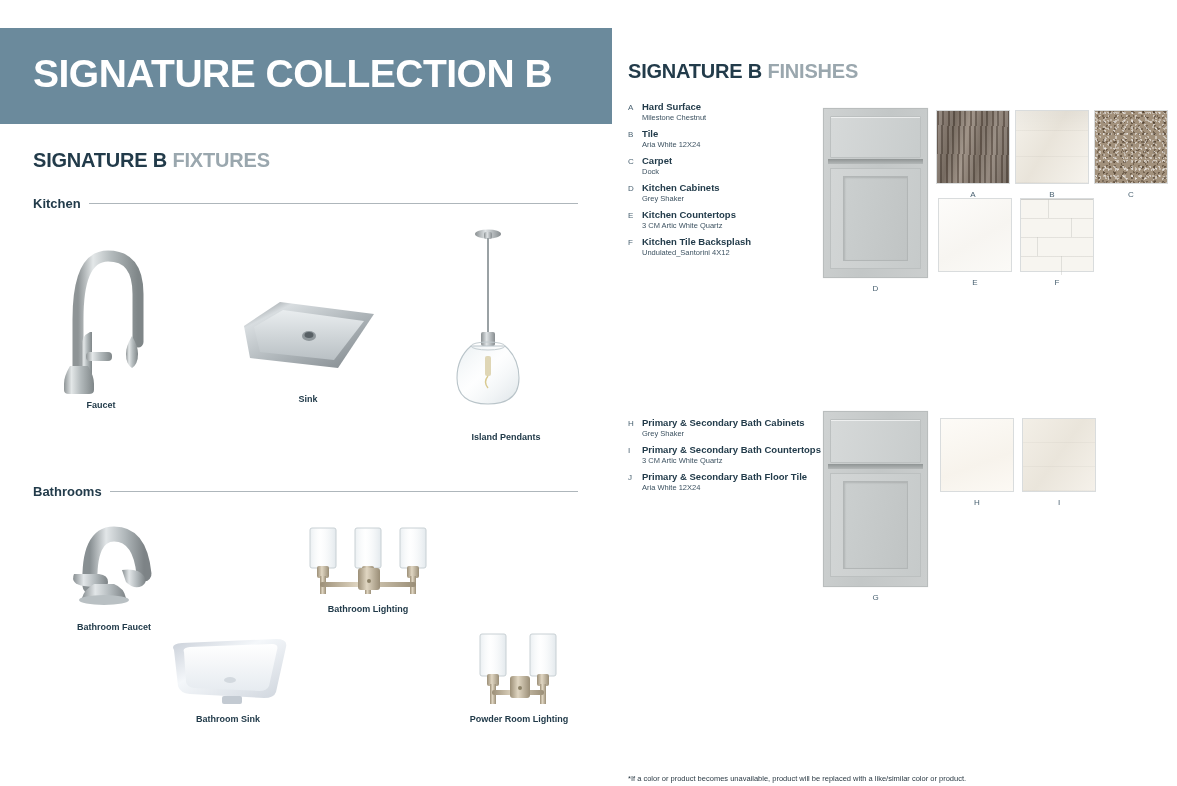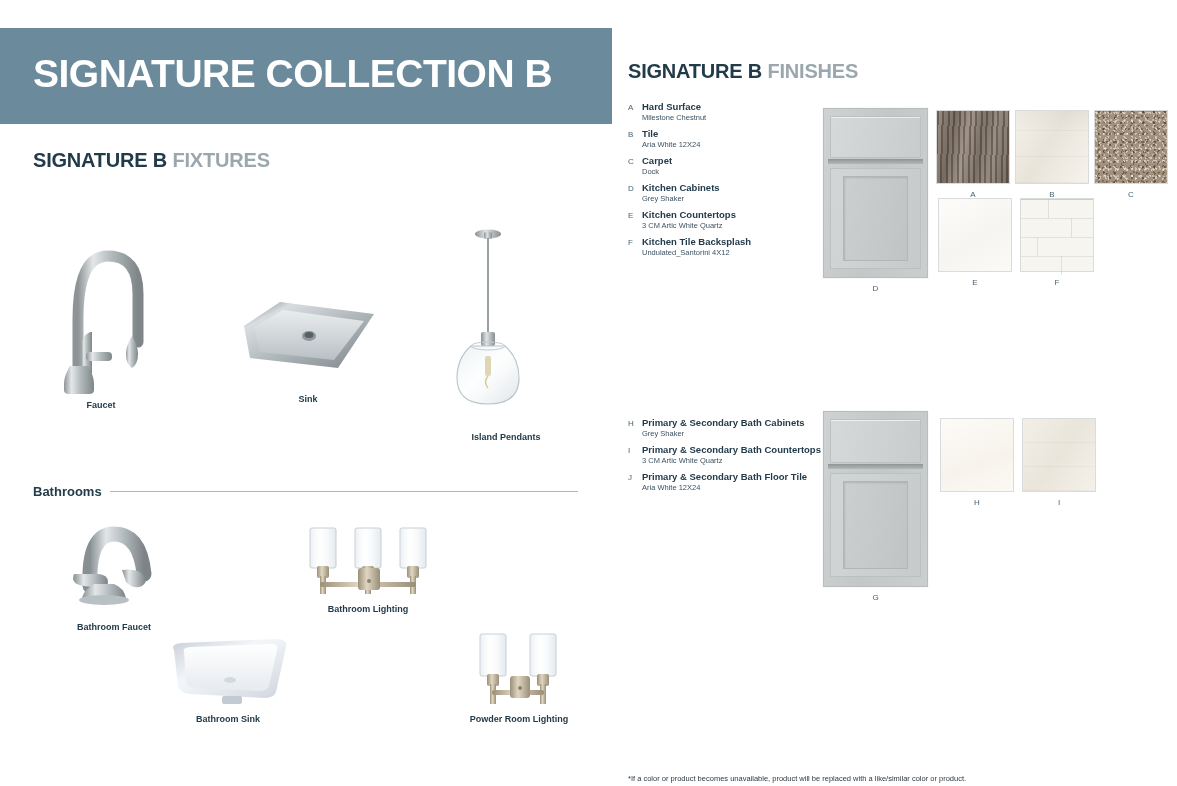--- a/index.html
+++ b/index.html
@@ -181,20 +181,24 @@
 <div class="page">
 
   <div class="header-bar"></div>
   <div class="header-title">SIGNATURE COLLECTION B</div>
 
   <div class="sec-title" id="fixtures-title">
     <span class="dark">SIGNATURE B</span>
     <span class="light">FIXTURES</span>
   </div>
 
+  <div class="group-head" id="kitchen-head">
+    <span class="label">Kitchen</span>
+    <span class="rule"></span>
+  </div>
 
   <div class="fixture" style="left:46px;top:196px;width:110px;height:200px;">
     <svg class="art" width="110" height="170" viewBox="0 0 110 170">
       <defs>
         <linearGradient id="chr1" x1="0" y1="0" x2="1" y2="0">
           <stop offset="0%" stop-color="#8e9496"></stop>
             <stop offset="25%" stop-color="#e3e7e8"></stop>
           <stop offset="55%" stop-color="#b4bbbd"></stop>
             <stop offset="100%" stop-color="#7f8688"></stop>
         </linearGradient>

